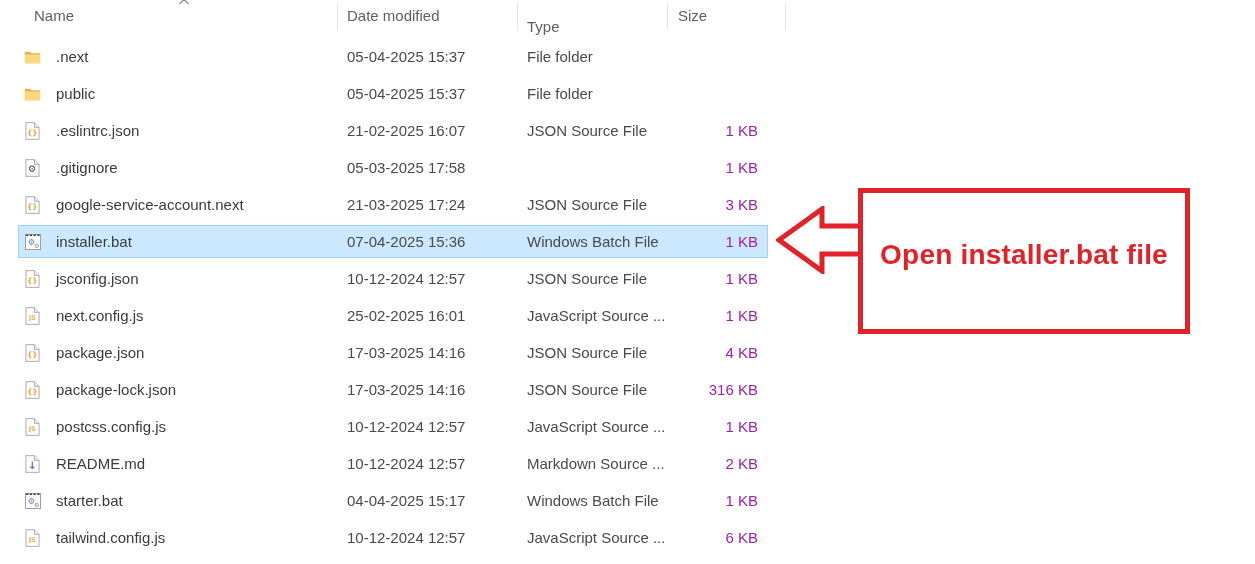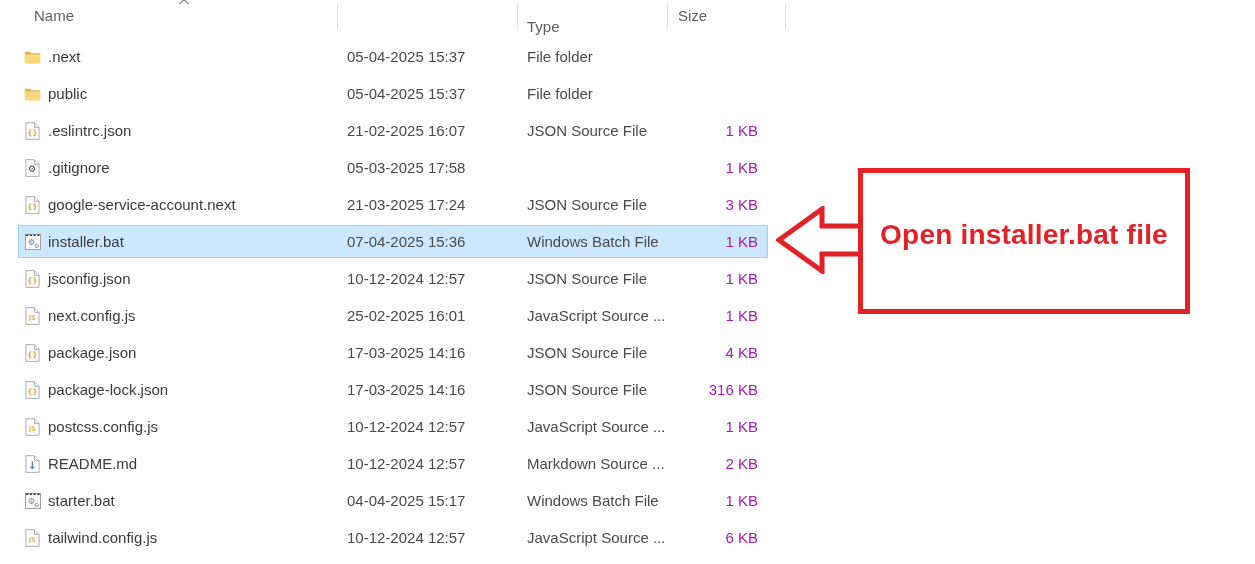--- a/index.html
+++ b/index.html
@@ -21,30 +21,30 @@
   #sort-caret { position:absolute; left:178px; top:-2px; }
   
   #rows { position:absolute; left:0; top:38px; width:800px; }
   .row { position:absolute; left:18px; width:750px; height:37px; z-index:0; }
   .row.selected::before {
     content:""; position:absolute; left:0; right:0; top:2px; bottom:2px;
     background:var(--sel-bg,#cce8ff); border:1px solid var(--sel-border,#9ad1ff);
     z-index:-1;
   }
   .cell { position:absolute; top:0; height:37px; display:flex; align-items:center;
-          font-size:15px; white-space:nowrap; }
+          font-size:15px; white-space:nowrap;gap:8px; }
   .cell-name { left:6px; color:#3b3b3b; }
   .cell-name .fname { margin-left:7px; }
   .file-icon { width:17px; height:18px; display:flex; align-items:center; justify-content:center; }
   .cell-date { left:329px; color:#4a4a4a; }
   .cell-type { left:509px; color:#4a4a4a; }
   .cell-size { right:10px; color:#a21caf; justify-content:flex-end; }
   
   #callout-box {
-    position:absolute; left:858px; top:168px; width:332px; height:146px;
+    position:absolute; left:858px; top:188px; width:332px; height:146px;
     border:5px solid var(--red,#e32227); background:#fff; z-index:2;
     display:flex; align-items:center; justify-content:center; padding-bottom:12px;
   }
   #callout-label {
     font-size:28px; font-weight:bold; color:var(--red,#e32227); letter-spacing:.2px;
   }
   #callout-arrow { position:absolute; left:776px; top:206px; z-index:1; }
 </style>
 </head>
 <body>
@@ -54,20 +54,21 @@
   <div id="header">
 
     <div class="hdr-divider" style="left:337px"></div>
     <div class="hdr-divider" style="left:517px"></div>
     <div class="hdr-divider" style="left:667px"></div>
     <div class="hdr-divider" style="left:785px"></div>
     <svg id="sort-caret" width="12" height="7" viewBox="0 0 12 7">
       <polyline points="1.5,6 6,1.5 10.5,6" fill="none" stroke="#8f8f8f" stroke-width="1.3"></polyline>
     </svg>
   <span class="header-cell hdr-name">Name</span>
+      <span class="header-cell hdr-date">Date modified</span>
       <span class="header-cell hdr-type">Type</span>
       <span class="header-cell hdr-size">Size</span>
     </div>
 
   <div id="rows">
 
   <div class="row" style="top: 0px;">
         <div class="cell cell-name">
           <span class="file-icon">
             <svg width="17" height="14" viewBox="0 0 18 15">

